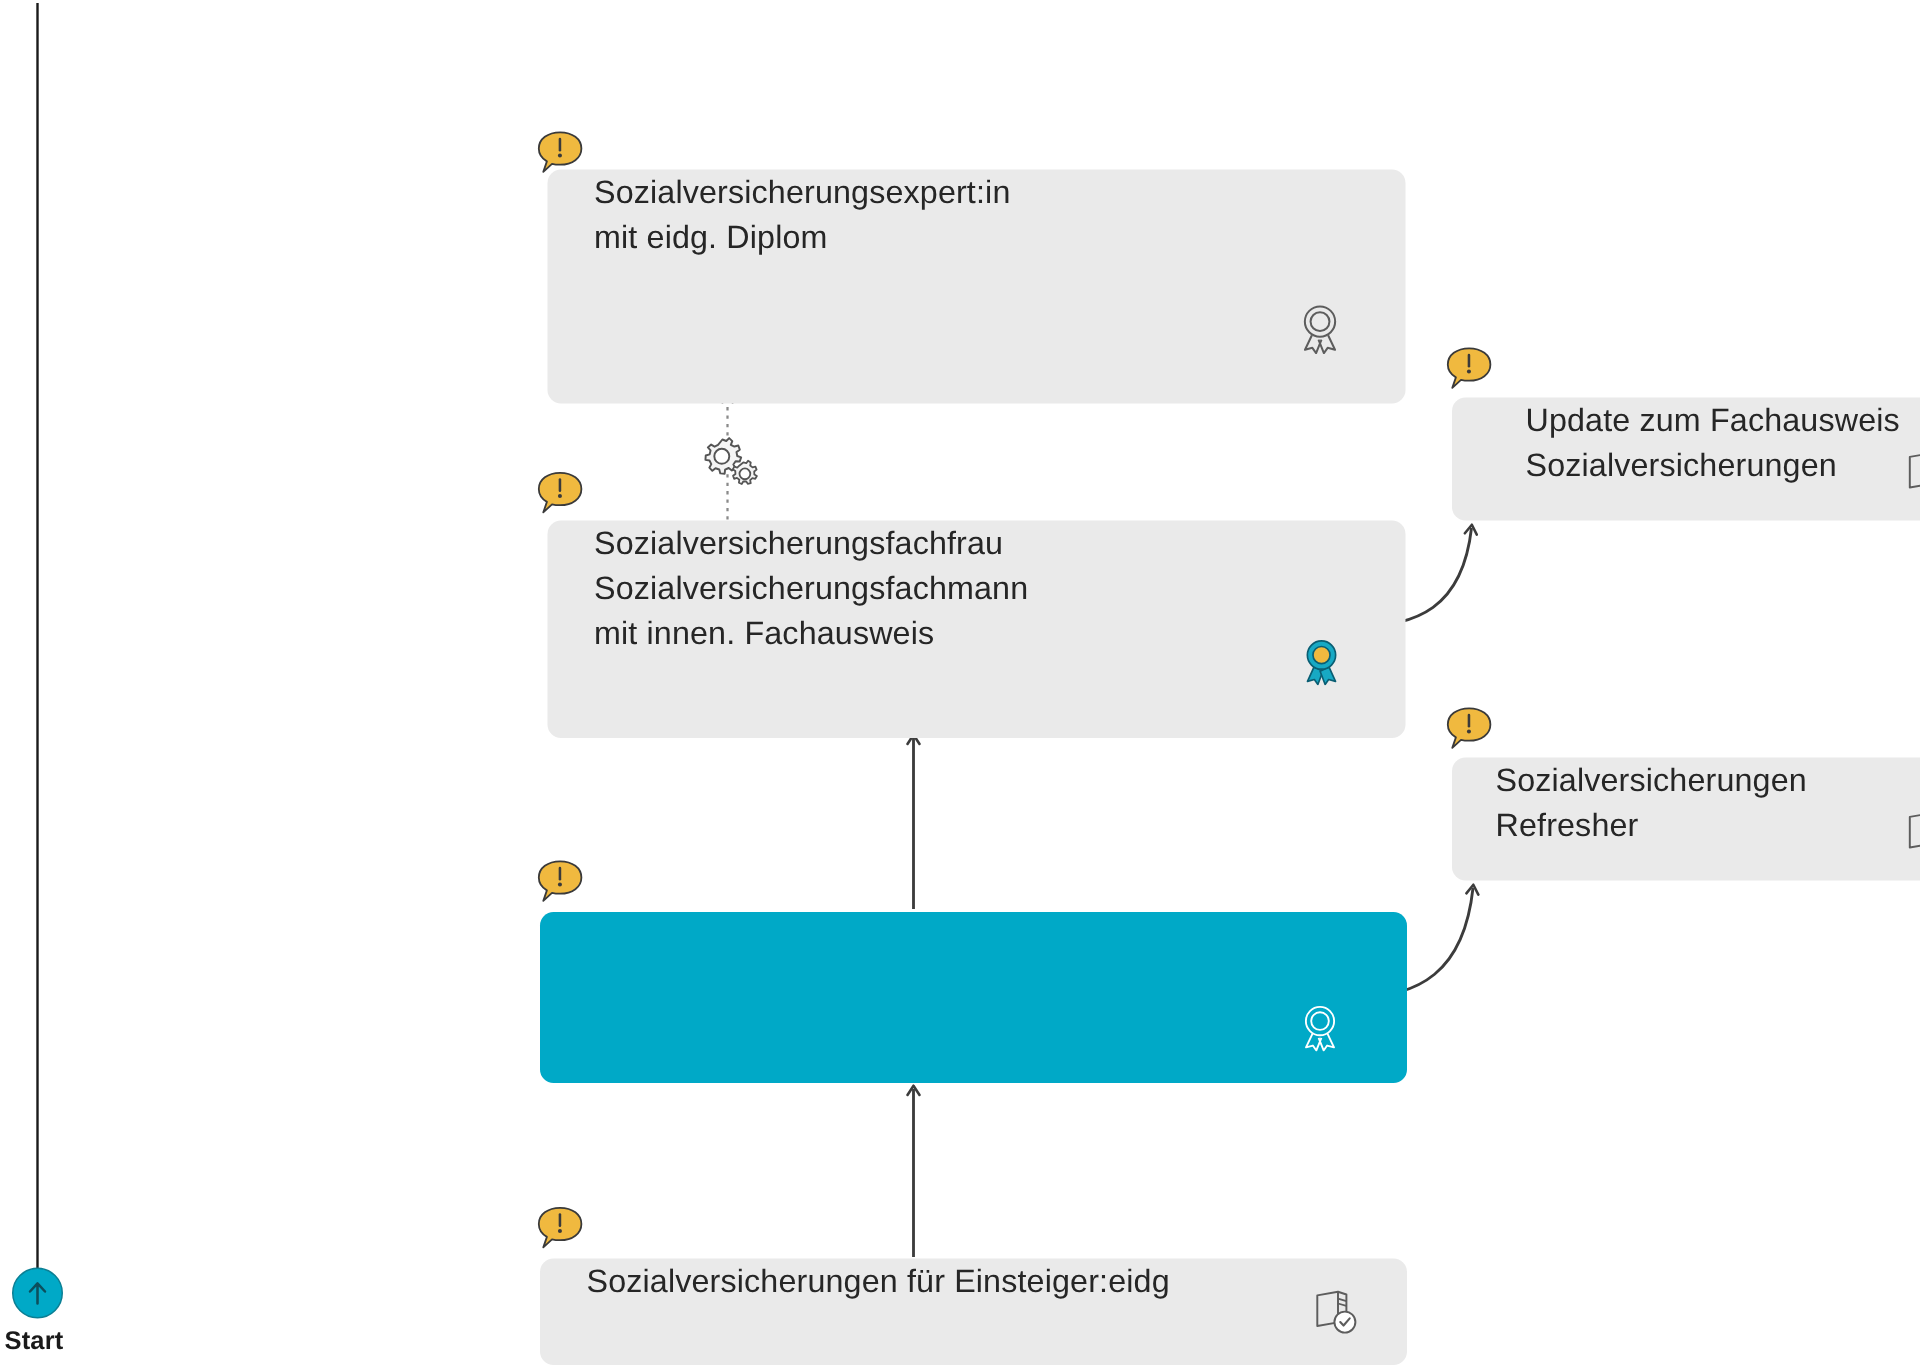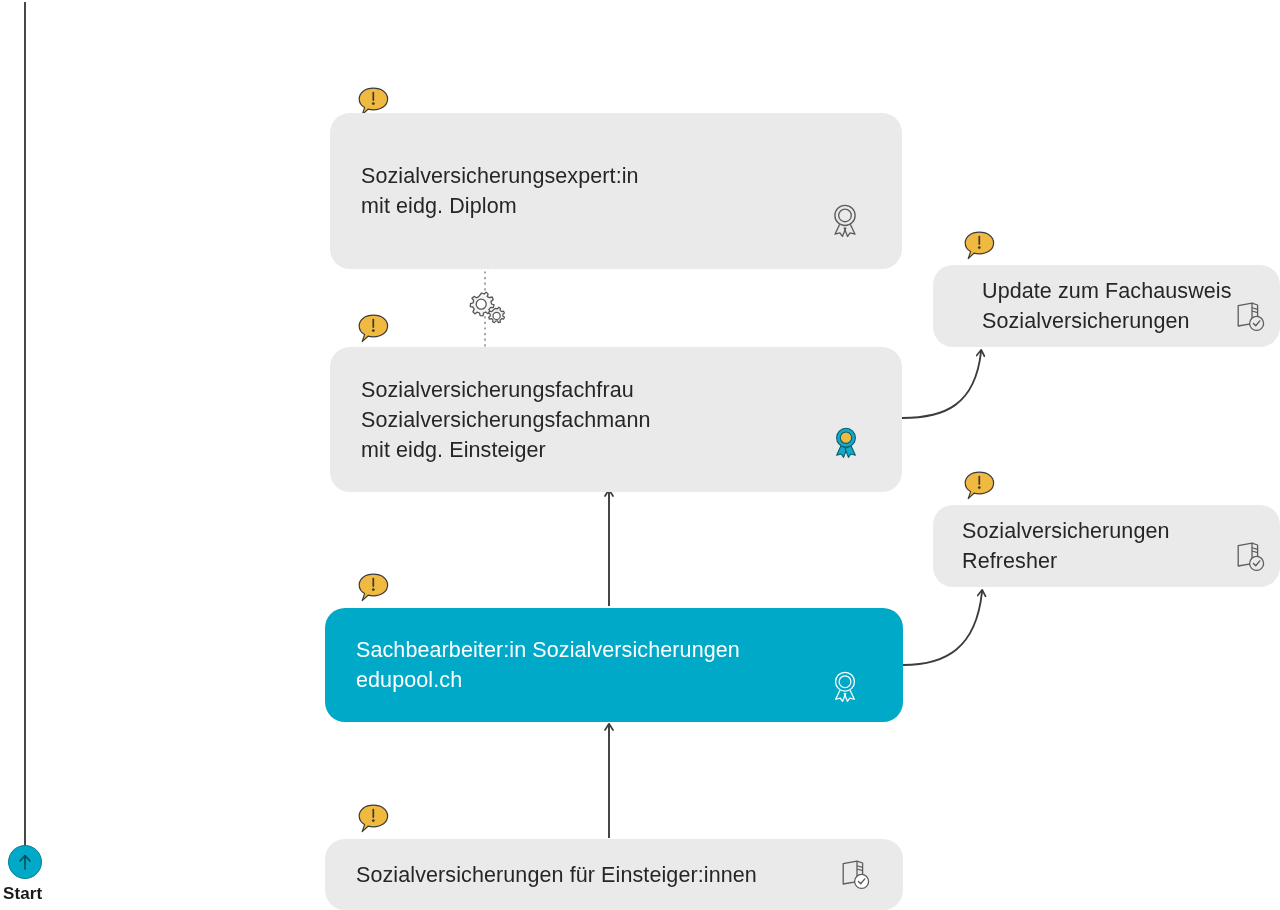--- a/index.html
+++ b/index.html
@@ -23,22 +23,22 @@
   }
   .start-label {
     position: absolute; left: 3px; top: 884px;
     font-size: 17px; color: #1a1a1a; letter-spacing: .1px; font-weight: bold;
   }
 
   
   .card {
     position: absolute;
     background: #eaeaea;
-    border-radius: 20px;
-    display: flex; align-items: center;
+    border-radius: 9px;
+    display: flex;  margin-left: 35px;
   }
   .card.teal { background: #00a9c7; }
   .card-text {
     font-size: 21.5px;
     line-height: 30px;
     color: #262626;
     white-space: pre-line;
     padding-left: 31px;
     letter-spacing: .1px;
   }
@@ -135,64 +135,62 @@
       <path d="M17.4,2.2 C25.6,2.2 31.6,6.6 31.6,13.0 C31.6,19.4 25.6,23.8 17.4,23.8
                C15.4,23.8 13.6,23.6 12.0,23.2 L6.2,28.6 L8.6,21.6 C5.2,19.6 3.2,16.5 3.2,13.0
                C3.2,6.6 9.2,2.2 17.4,2.2 Z" fill="#f0b93f" stroke="#3a3a3a" stroke-width="1.2" stroke-linejoin="round"></path>
       <path d="M17.3,6.6 L17.3,14.1" stroke="#3a3a3a" stroke-width="1.7" stroke-linecap="round"></path>
       <circle cx="17.3" cy="17.6" r="1.35" fill="#3a3a3a"></circle>
     </svg>
   </div>
   <div class="card" style="left:330px; top:347px; width:572px; height:145px;">
     <div class="card-text">Sozialversicherungsfachfrau
 Sozialversicherungsfachmann
-mit eidg. Einsteiger</div>
+mit innen. Fachausweis</div>
     <div class="card-icon" style="right:42px; bottom:30px;">
       <svg width="28" height="32" viewBox="0 0 30 34">
         <path d="M9.6,21.0 L5.0,31.2 L9.9,29.9 L12.4,33.4 L16.0,24.0 Z" fill="#17a9c4" stroke="#0a5e73" stroke-width="1.2" stroke-linejoin="round"></path>
         <path d="M20.4,21.0 L25.0,31.2 L20.1,29.9 L17.6,33.4 L14.0,24.0 Z" fill="#17a9c4" stroke="#0a5e73" stroke-width="1.2" stroke-linejoin="round"></path>
         <circle cx="15" cy="12.4" r="10.1" fill="#17a9c4" stroke="#0a5e73" stroke-width="1.2"></circle>
         <circle cx="15" cy="12.4" r="6.1" fill="#f0b93f" stroke="#0a5e73" stroke-width="1.2"></circle>
       </svg>
     </div>
   </div>
 
   <div class="warn" style="left:356px; top:572px;">
     <svg width="36" height="36" viewBox="0 0 36 36">
       <path d="M17.4,2.2 C25.6,2.2 31.6,6.6 31.6,13.0 C31.6,19.4 25.6,23.8 17.4,23.8
                C15.4,23.8 13.6,23.6 12.0,23.2 L6.2,28.6 L8.6,21.6 C5.2,19.6 3.2,16.5 3.2,13.0
                C3.2,6.6 9.2,2.2 17.4,2.2 Z" fill="#f0b93f" stroke="#3a3a3a" stroke-width="1.2" stroke-linejoin="round"></path>
       <path d="M17.3,6.6 L17.3,14.1" stroke="#3a3a3a" stroke-width="1.7" stroke-linecap="round"></path>
       <circle cx="17.3" cy="17.6" r="1.35" fill="#3a3a3a"></circle>
     </svg>
   </div>
   <div class="card teal" style="left:325px; top:608px; width:578px; height:114px;">
-    <div class="card-text">Sachbearbeiter:in Sozialversicherungen
-edupool.ch</div>
     <div class="card-icon" style="right:44px; bottom:16px;">
       <svg width="28" height="32" viewBox="0 0 30 34">
         <path d="M9.6,21.5 L5.0,31.2 L9.9,29.9 L12.4,33.4 L16.0,24.4" fill="none" stroke="#ffffff" stroke-width="1.35" stroke-linejoin="round"></path>
         <path d="M20.4,21.5 L25.0,31.2 L20.1,29.9 L17.6,33.4 L14.0,24.4" fill="none" stroke="#ffffff" stroke-width="1.35" stroke-linejoin="round"></path>
         <circle cx="15" cy="12.4" r="10.1" fill="none" stroke="#ffffff" stroke-width="1.35"></circle>
         <circle cx="15" cy="12.4" r="6.3" fill="none" stroke="#ffffff" stroke-width="1.35"></circle>
       </svg>
     </div>
   </div>
 
   <div class="warn" style="left:356px; top:803px;">
     <svg width="36" height="36" viewBox="0 0 36 36">
       <path d="M17.4,2.2 C25.6,2.2 31.6,6.6 31.6,13.0 C31.6,19.4 25.6,23.8 17.4,23.8
                C15.4,23.8 13.6,23.6 12.0,23.2 L6.2,28.6 L8.6,21.6 C5.2,19.6 3.2,16.5 3.2,13.0
                C3.2,6.6 9.2,2.2 17.4,2.2 Z" fill="#f0b93f" stroke="#3a3a3a" stroke-width="1.2" stroke-linejoin="round"></path>
       <path d="M17.3,6.6 L17.3,14.1" stroke="#3a3a3a" stroke-width="1.7" stroke-linecap="round"></path>
       <circle cx="17.3" cy="17.6" r="1.35" fill="#3a3a3a"></circle>
     </svg>
   </div>
   <div class="card" style="left:325px; top:839px; width:578px; height:71px;">
-    <div class="card-text">Sozialversicherungen für Einsteiger:innen</div>
+    <div class="card-text">Sozialversicherungen für Einsteiger:eidg</div>
     <div class="card-icon" style="right:32px; top:19px;">
       <svg width="34" height="34" viewBox="0 0 34 34">
         <path d="M6.2,5.6 L20.0,3.2 L20.0,23.6 L6.2,26.0 Z" fill="none" stroke="#5d5d5d" stroke-width="1.3" stroke-linejoin="round"></path>
         <path d="M20.0,3.2 L25.6,5.0 L25.6,19.0" fill="none" stroke="#5d5d5d" stroke-width="1.3" stroke-linejoin="round"></path>
         <path d="M20.0,7.8 L25.6,9.4 M20.0,11.0 L25.6,12.6" stroke="#5d5d5d" stroke-width="1.15"></path>
         <circle cx="24.6" cy="23.4" r="7.0" fill="#ffffff" stroke="#5d5d5d" stroke-width="1.3"></circle>
         <path d="M21.5,23.4 L23.7,25.7 L27.8,20.9" fill="none" stroke="#5d5d5d" stroke-width="1.4" stroke-linecap="round" stroke-linejoin="round"></path>
       </svg>
     </div>
   </div>

